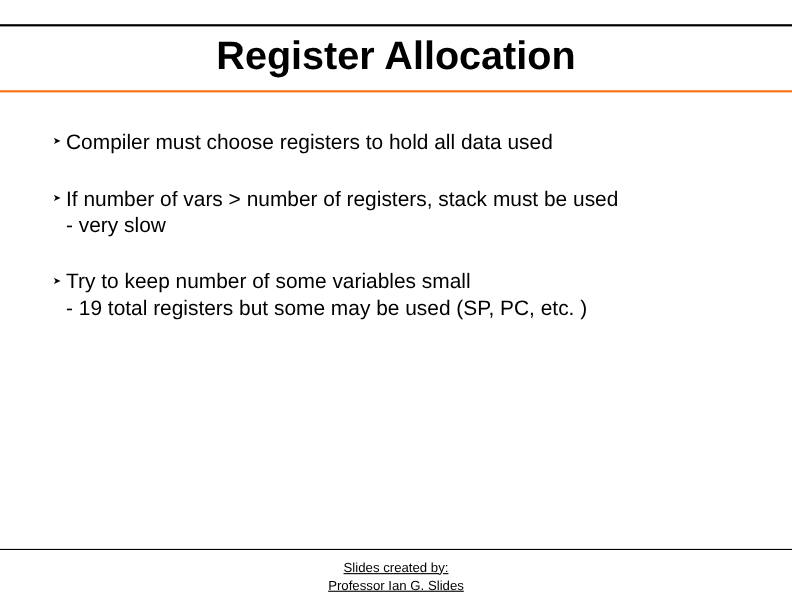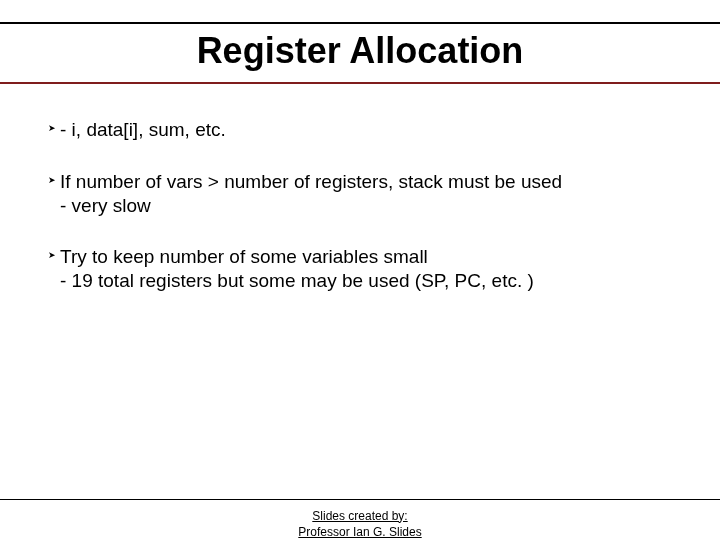--- a/index.html
+++ b/index.html
@@ -10,21 +10,21 @@
     color: #000;
     position: relative;
   }
   .slide {
     width: 720px;
     height: 540px;
     position: relative;
   }
   .title-band {
     border-top: 2px solid #000;
-    border-bottom: 2px solid #7f1d1d;
+    border-bottom: 2px solid #f97316;
     margin-top: 22px;
     text-align: center;
     padding: 6px 0 10px 0;
   }
   .title {
     font-size: 36px;
     font-weight: bold;
   }
   .content {
     padding: 34px 50px 0 60px;
@@ -69,22 +69,22 @@
 
   <div class="title-band">
     <div class="title">Register Allocation</div>
   </div>
 
   <div class="content">
 
     <div class="bullet-block">
       <div class="bullet-line">
         <span class="bullet-icon">➤</span>
+        <span>Compiler must choose registers to hold all data used</span>
       </div>
-      <span class="sub-line">- i, data[i], sum, etc.</span>
     </div>
 
     <div class="bullet-block">
       <div class="bullet-line">
         <span class="bullet-icon">➤</span>
         <span>If number of vars &gt; number of registers, stack must be used</span>
       </div>
       <span class="sub-line">- very slow</span>
     </div>
 

